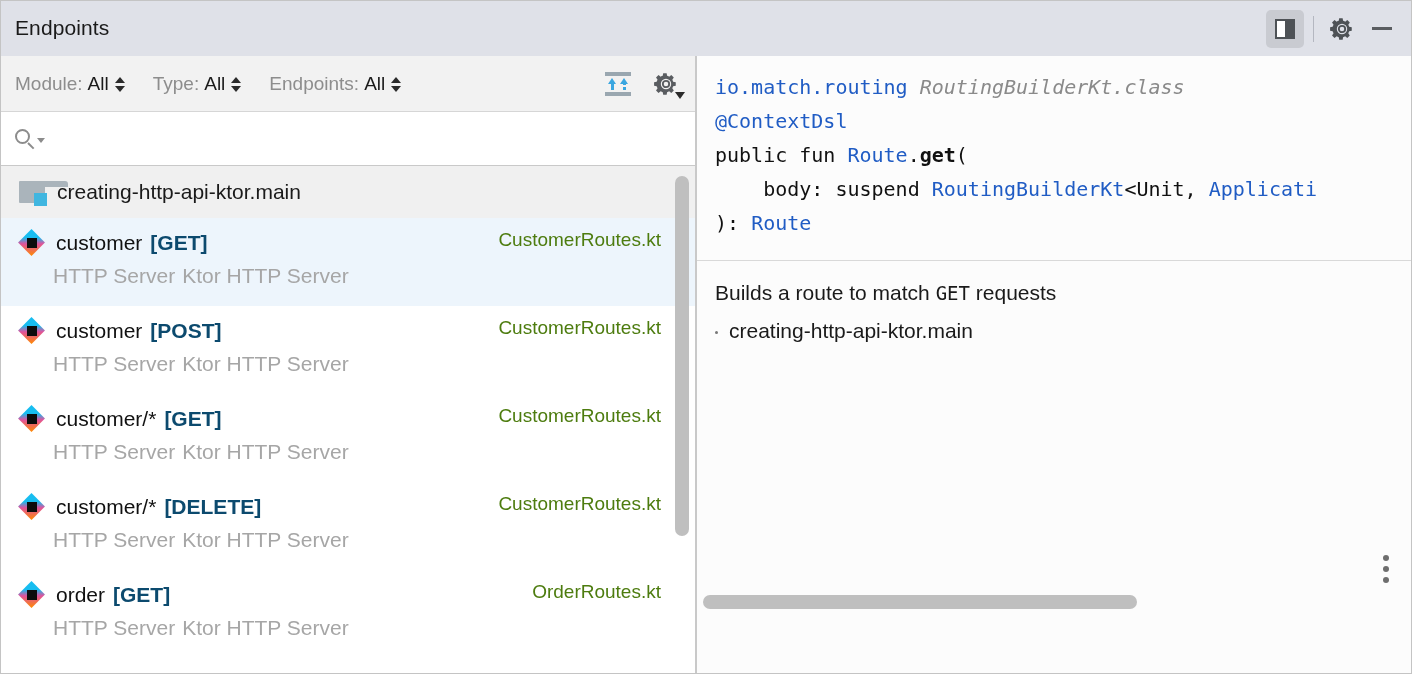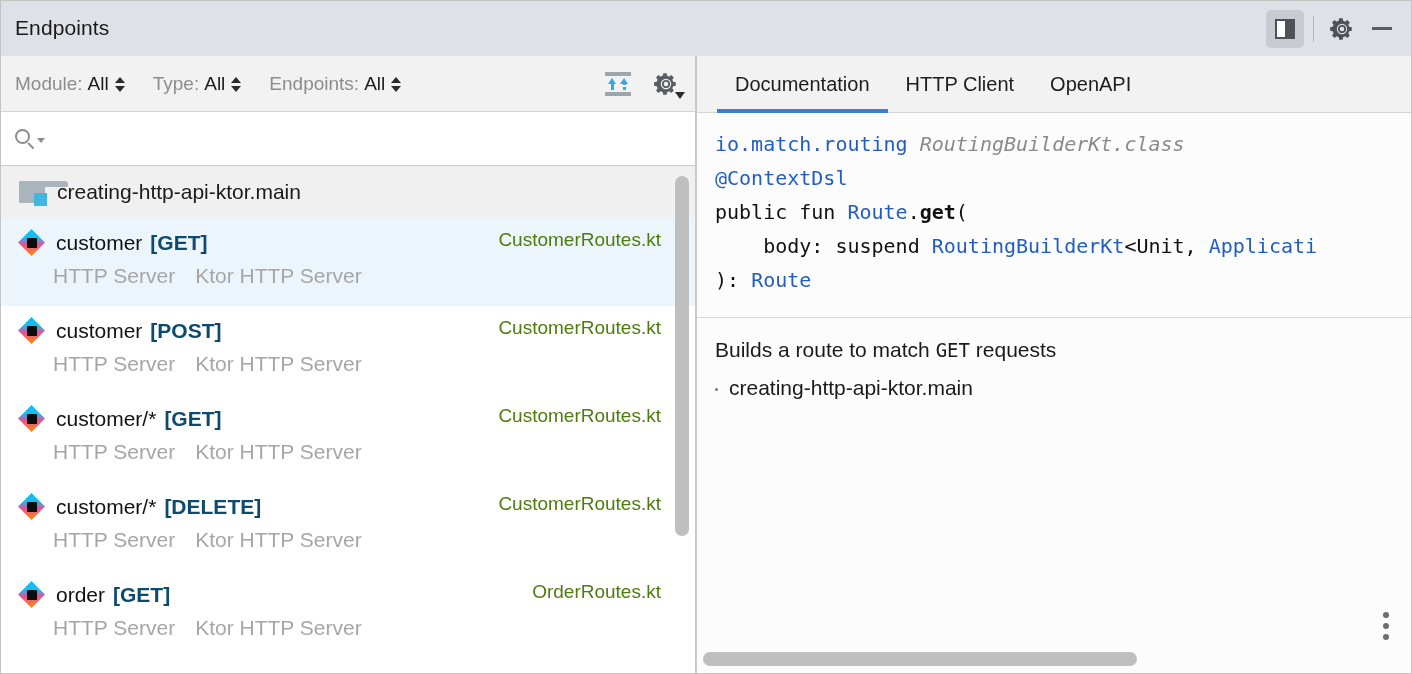--- a/index.html
+++ b/index.html
@@ -170,21 +170,21 @@
   .row .line1 { display: flex; align-items: center; height: 34px; }
   .row .ktor { margin-right: 11px; }
   .row .epname { font-size: 21px; color: #111111; white-space: nowrap; }
   .row .method { font-size: 21px; color: #0c4a6e; font-weight: bold; margin-left: 8px; white-space: nowrap; }
   .row .file {
     position: absolute; right: 34px; top: 11px;
     font-size: 19px; color: #4d7c0f; white-space: nowrap; text-align: right;
   }
   .row .line2 {
     margin-top: 4px; font-size: 21px; color: #a6a6a6;
-    padding-left: 34px; display: flex; gap: 20px; white-space: nowrap;
+    padding-left: 34px; display: flex; gap: 7px; white-space: nowrap;
   }
 
   
   .ktor { position: relative; width: 26px; height: 26px; }
   .ktor .dia {
     position: absolute; left: 3px; top: 3px; width: 19px; height: 19px;
     background: linear-gradient(135deg, #17bdf0 0%, #17bdf0 32%, #e0529c 55%, #ff8a00 100%);
     transform: rotate(45deg);
   }
   .ktor .ctr {
@@ -461,31 +461,20 @@
       <div class="vscroll">
         <div class="thumb"></div>
       </div>
     </div>
   </div>
 
   <div class="pane-divider"></div>
 
   <div class="rightpane">
 
-    <div class="tabbar">
-      <div class="tab active">
-        <span>Documentation</span>
-      </div>
-      <div class="tab">
-        <span>HTTP Client</span>
-      </div>
-      <div class="tab">
-        <span>OpenAPI</span>
-      </div>
-    </div>
 
     <div class="docbody">
 
       <div class="signature"><span class="kw-ns">io.match.routing</span> <span class="kw-cls">RoutingBuilderKt.class</span>
 <span class="kw-ann">@ContextDsl</span>
 <span>public fun </span><span class="kw-type">Route</span><span>.</span><span class="kw-fn">get</span><span>(</span>
 <span>    </span><span>body: suspend </span><span class="kw-type">RoutingBuilderKt</span><span>&lt;Unit, </span><span class="kw-type">Applicati</span>
 <span>): </span><span class="kw-type">Route</span></div>
 
       <div class="descwrap">

